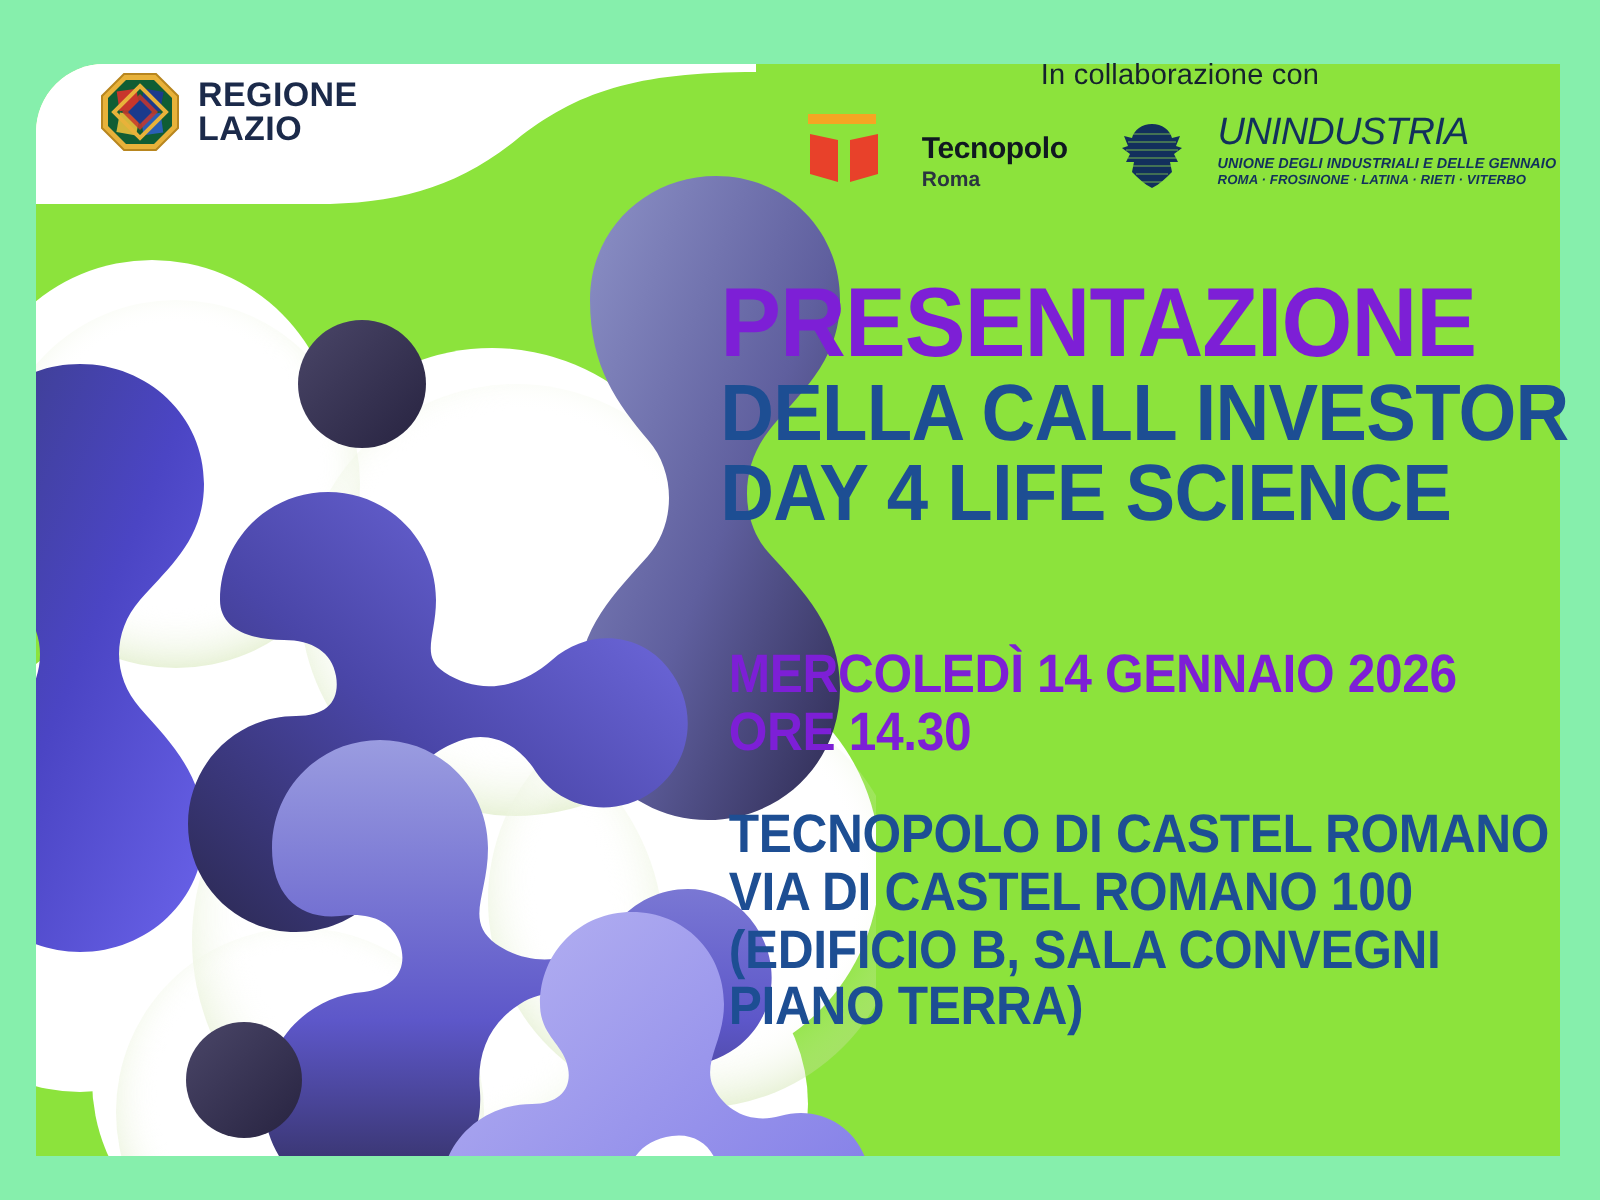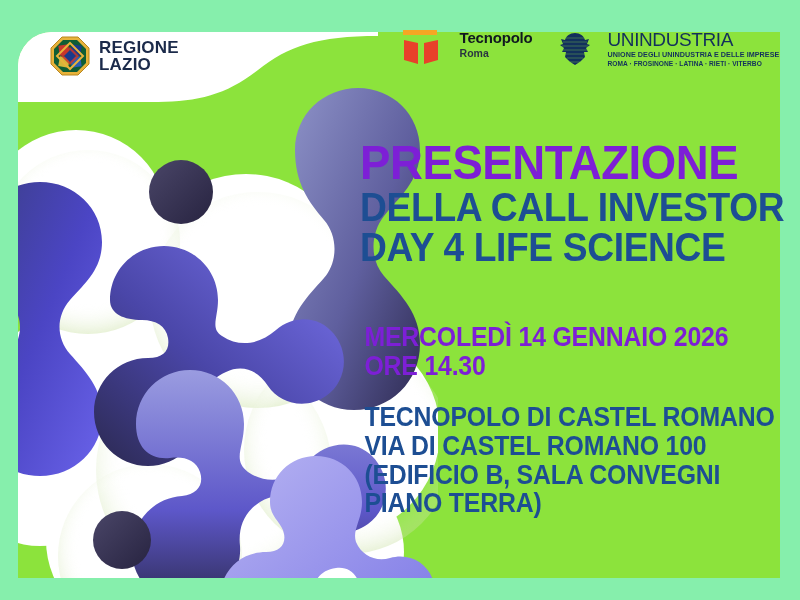--- a/index.html
+++ b/index.html
@@ -51,27 +51,27 @@
 
   .collab{
     position:absolute;left:400px;top:30px;width:380px;z-index:6;text-align:center;
   }
   .collab-label{
     color:#15212e;font-size:14.5px;font-weight:400;letter-spacing:.1px;
     margin:0 0 11px 0;
   }
   .collab-logos{display:flex;align-items:flex-end;justify-content:center;gap:26px;}
 
-  .tecnopolo{display:flex;align-items:flex-start;gap:19px;}
+  .tecnopolo{display:flex;align-items:flex-end;gap:19px;}
   .tecnopolo-mark{width:40px;height:38px;flex:0 0 40px;}
   .tecnopolo-text{text-align:left;line-height:1;}
   .tecnopolo-name{color:#101820;font-size:15px;font-weight:700;letter-spacing:-.2px;}
   .tecnopolo-sub{color:#2a3440;font-size:10.5px;font-weight:700;margin-top:3px;}
 
-  .unind{display:flex;align-items:flex-start;gap:17px;}
+  .unind{display:flex;align-items:flex-end;gap:17px;font-style:italic;}
   .unind-mark{width:32px;height:34px;flex:0 0 32px;margin-top:1px;}
   .unind-text{text-align:left;}
   .unind-name{color:#12305c;font-size:19px;font-weight:400;letter-spacing:-.4px;line-height:.95;}
   .unind-l1{color:#12305c;font-size:7.2px;font-weight:700;letter-spacing:.05px;margin-top:2px;line-height:1.15;}
   .unind-l2{color:#12305c;font-size:6.6px;font-weight:700;letter-spacing:.05px;margin-top:1px;line-height:1.15;}
 
   
   .copy{position:absolute;right:40px;top:140px;width:430px;text-align:left;z-index:6;}
 
   .t-main{
@@ -262,20 +262,21 @@
       <rect x="21" y="21" width="10" height="10" fill="#2a5fb5" transform="rotate(-8 26 26)"></rect>
       <polygon points="20,7 33,20 20,33 7,20" fill="none" stroke="#e8b23a" stroke-width="2"></polygon>
       <polygon points="20,11 29,20 20,29 11,20" fill="#c8362c" opacity=".85"></polygon>
       <polygon points="20,14 26,20 20,26 14,20" fill="#1b3a8c"></polygon>
     </svg>
     <div class="lazio-text">REGIONE
 LAZIO</div>
   </div>
 
   <div class="collab">
+    <div class="collab-label">In collaborazione con</div>
 
     <div class="collab-logos">
 
       <div class="tecnopolo">
         <svg class="tecnopolo-mark" viewBox="0 0 40 38">
           <rect x="2" y="0" width="34" height="5" fill="#f5a623"></rect>
           <path d="M3,10 L17,13 L17,34 L3,30 Z" fill="#e8412a"></path>
           <path d="M37,10 L23,13 L23,34 L37,30 Z" fill="#e8412a"></path>
         </svg>
         <div class="tecnopolo-text">
@@ -296,21 +297,21 @@
             <line x1="4" y1="10" x2="28" y2="10"></line>
             <line x1="3" y1="14" x2="29" y2="14"></line>
             <line x1="4" y1="18" x2="28" y2="18"></line>
             <line x1="6" y1="22" x2="26" y2="22"></line>
             <line x1="8" y1="26" x2="24" y2="26"></line>
             <line x1="11" y1="30" x2="21" y2="30"></line>
           </g>
         </svg>
         <div class="unind-text">
           <div class="unind-name">UNINDUSTRIA</div>
-          <div class="unind-l1">UNIONE DEGLI UNINDUSTRIA E DELLE IMPRESE</div>
+          <div class="unind-l1">UNIONE DEGLI INDUSTRIALI E DELLE GENNAIO</div>
           <div class="unind-l2">ROMA · FROSINONE · LATINA · RIETI · VITERBO</div>
         </div>
       </div>
 
     </div>
   </div>
 
   <div class="copy">
 
     <div class="t-main">PRESENTAZIONE</div>

